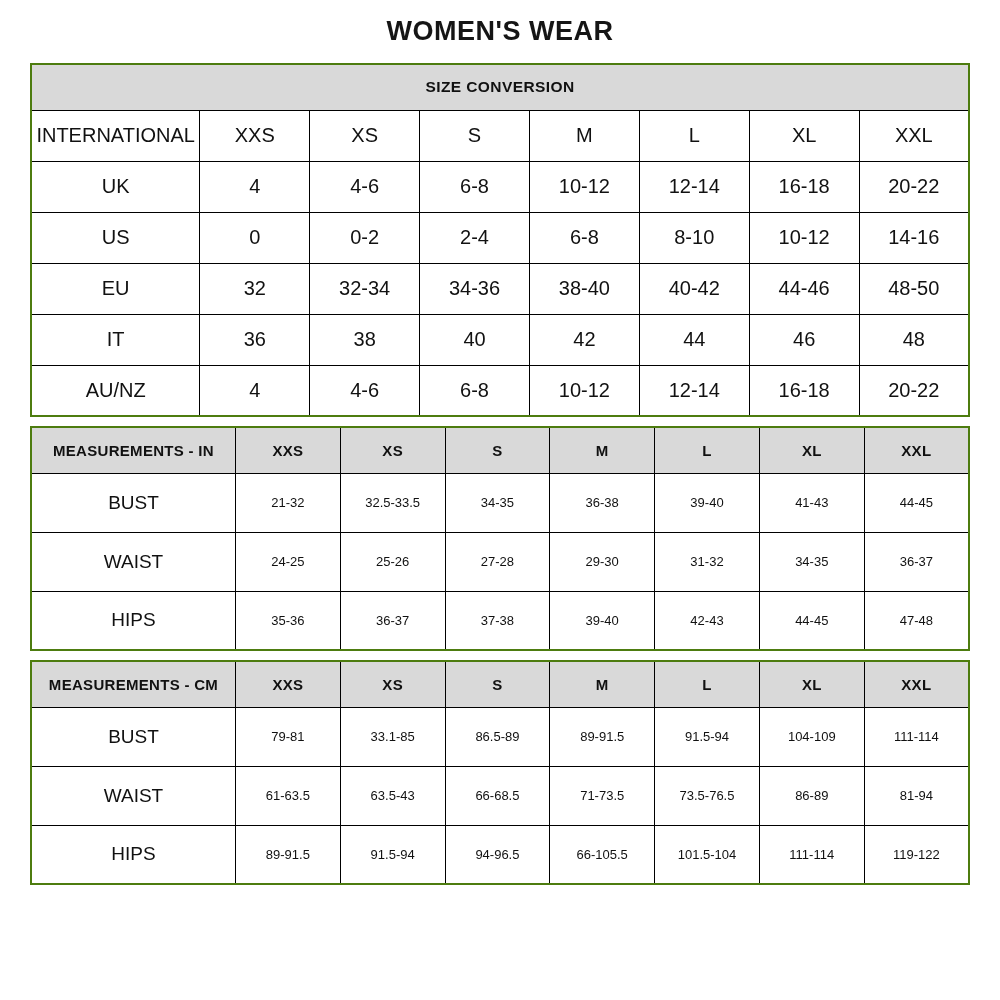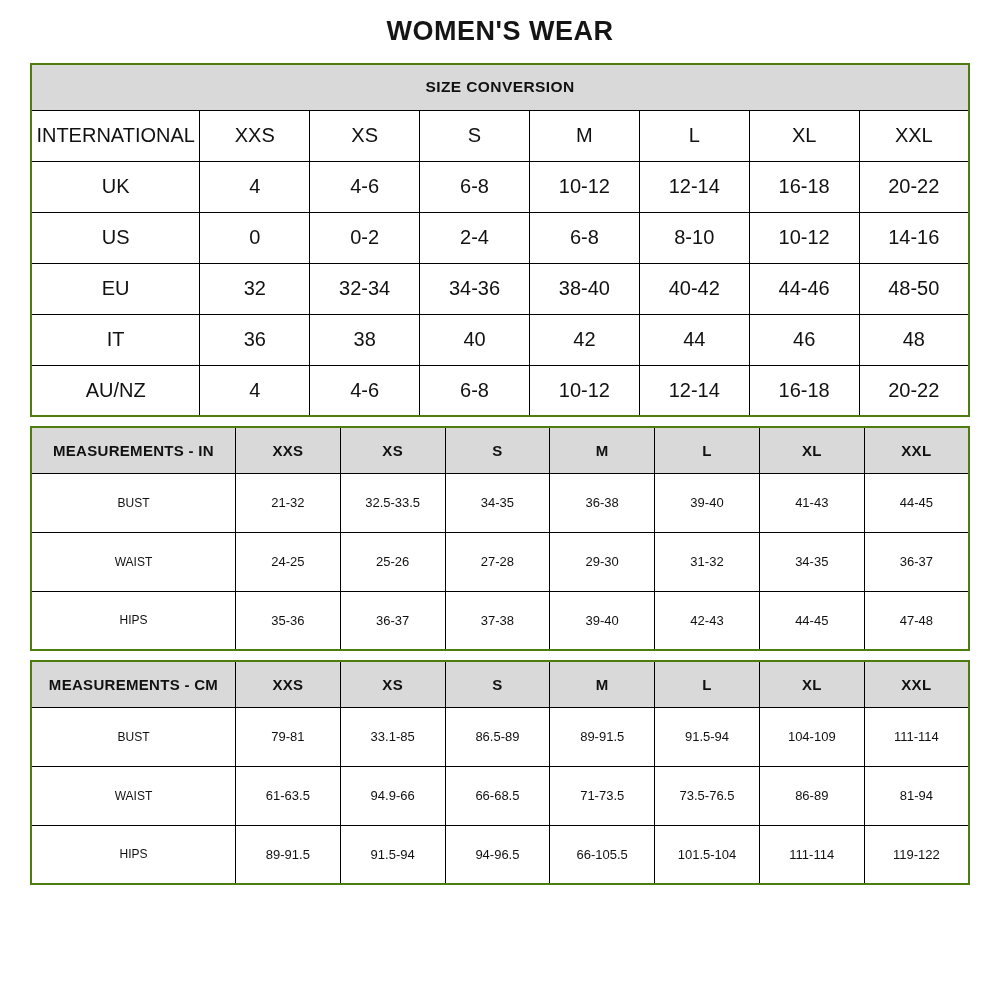--- a/index.html
+++ b/index.html
@@ -58,21 +58,21 @@
     font-weight: 700;
     font-size: 15px;
     height: 46px;
     letter-spacing: 0.3px;
   }
   .measure-table tbody td {
     height: 59px;
     font-size: 13px;
   }
   .measure-table tbody td.first-col {
-    font-size: 12px;
+    font-size: 19px;
   }
 </style>
 </head>
 <body>
 
 <div class="page">
 
   <h1 class="page-title">WOMEN'S WEAR</h1>
 
   <table class="conv-table">
@@ -224,21 +224,21 @@
           <td>33.1-85</td>
           <td>86.5-89</td>
           <td>89-91.5</td>
           <td>91.5-94</td>
           <td>104-109</td>
           <td>111-114</td>
         </tr>
         <tr>
           <td class="first-col">WAIST</td>
           <td>61-63.5</td>
-          <td>94.9-66</td>
+          <td>63.5-43</td>
           <td>66-68.5</td>
           <td>71-73.5</td>
           <td>73.5-76.5</td>
           <td>86-89</td>
           <td>81-94</td>
         </tr>
         <tr>
           <td class="first-col">HIPS</td>
           <td>89-91.5</td>
           <td>91.5-94</td>

